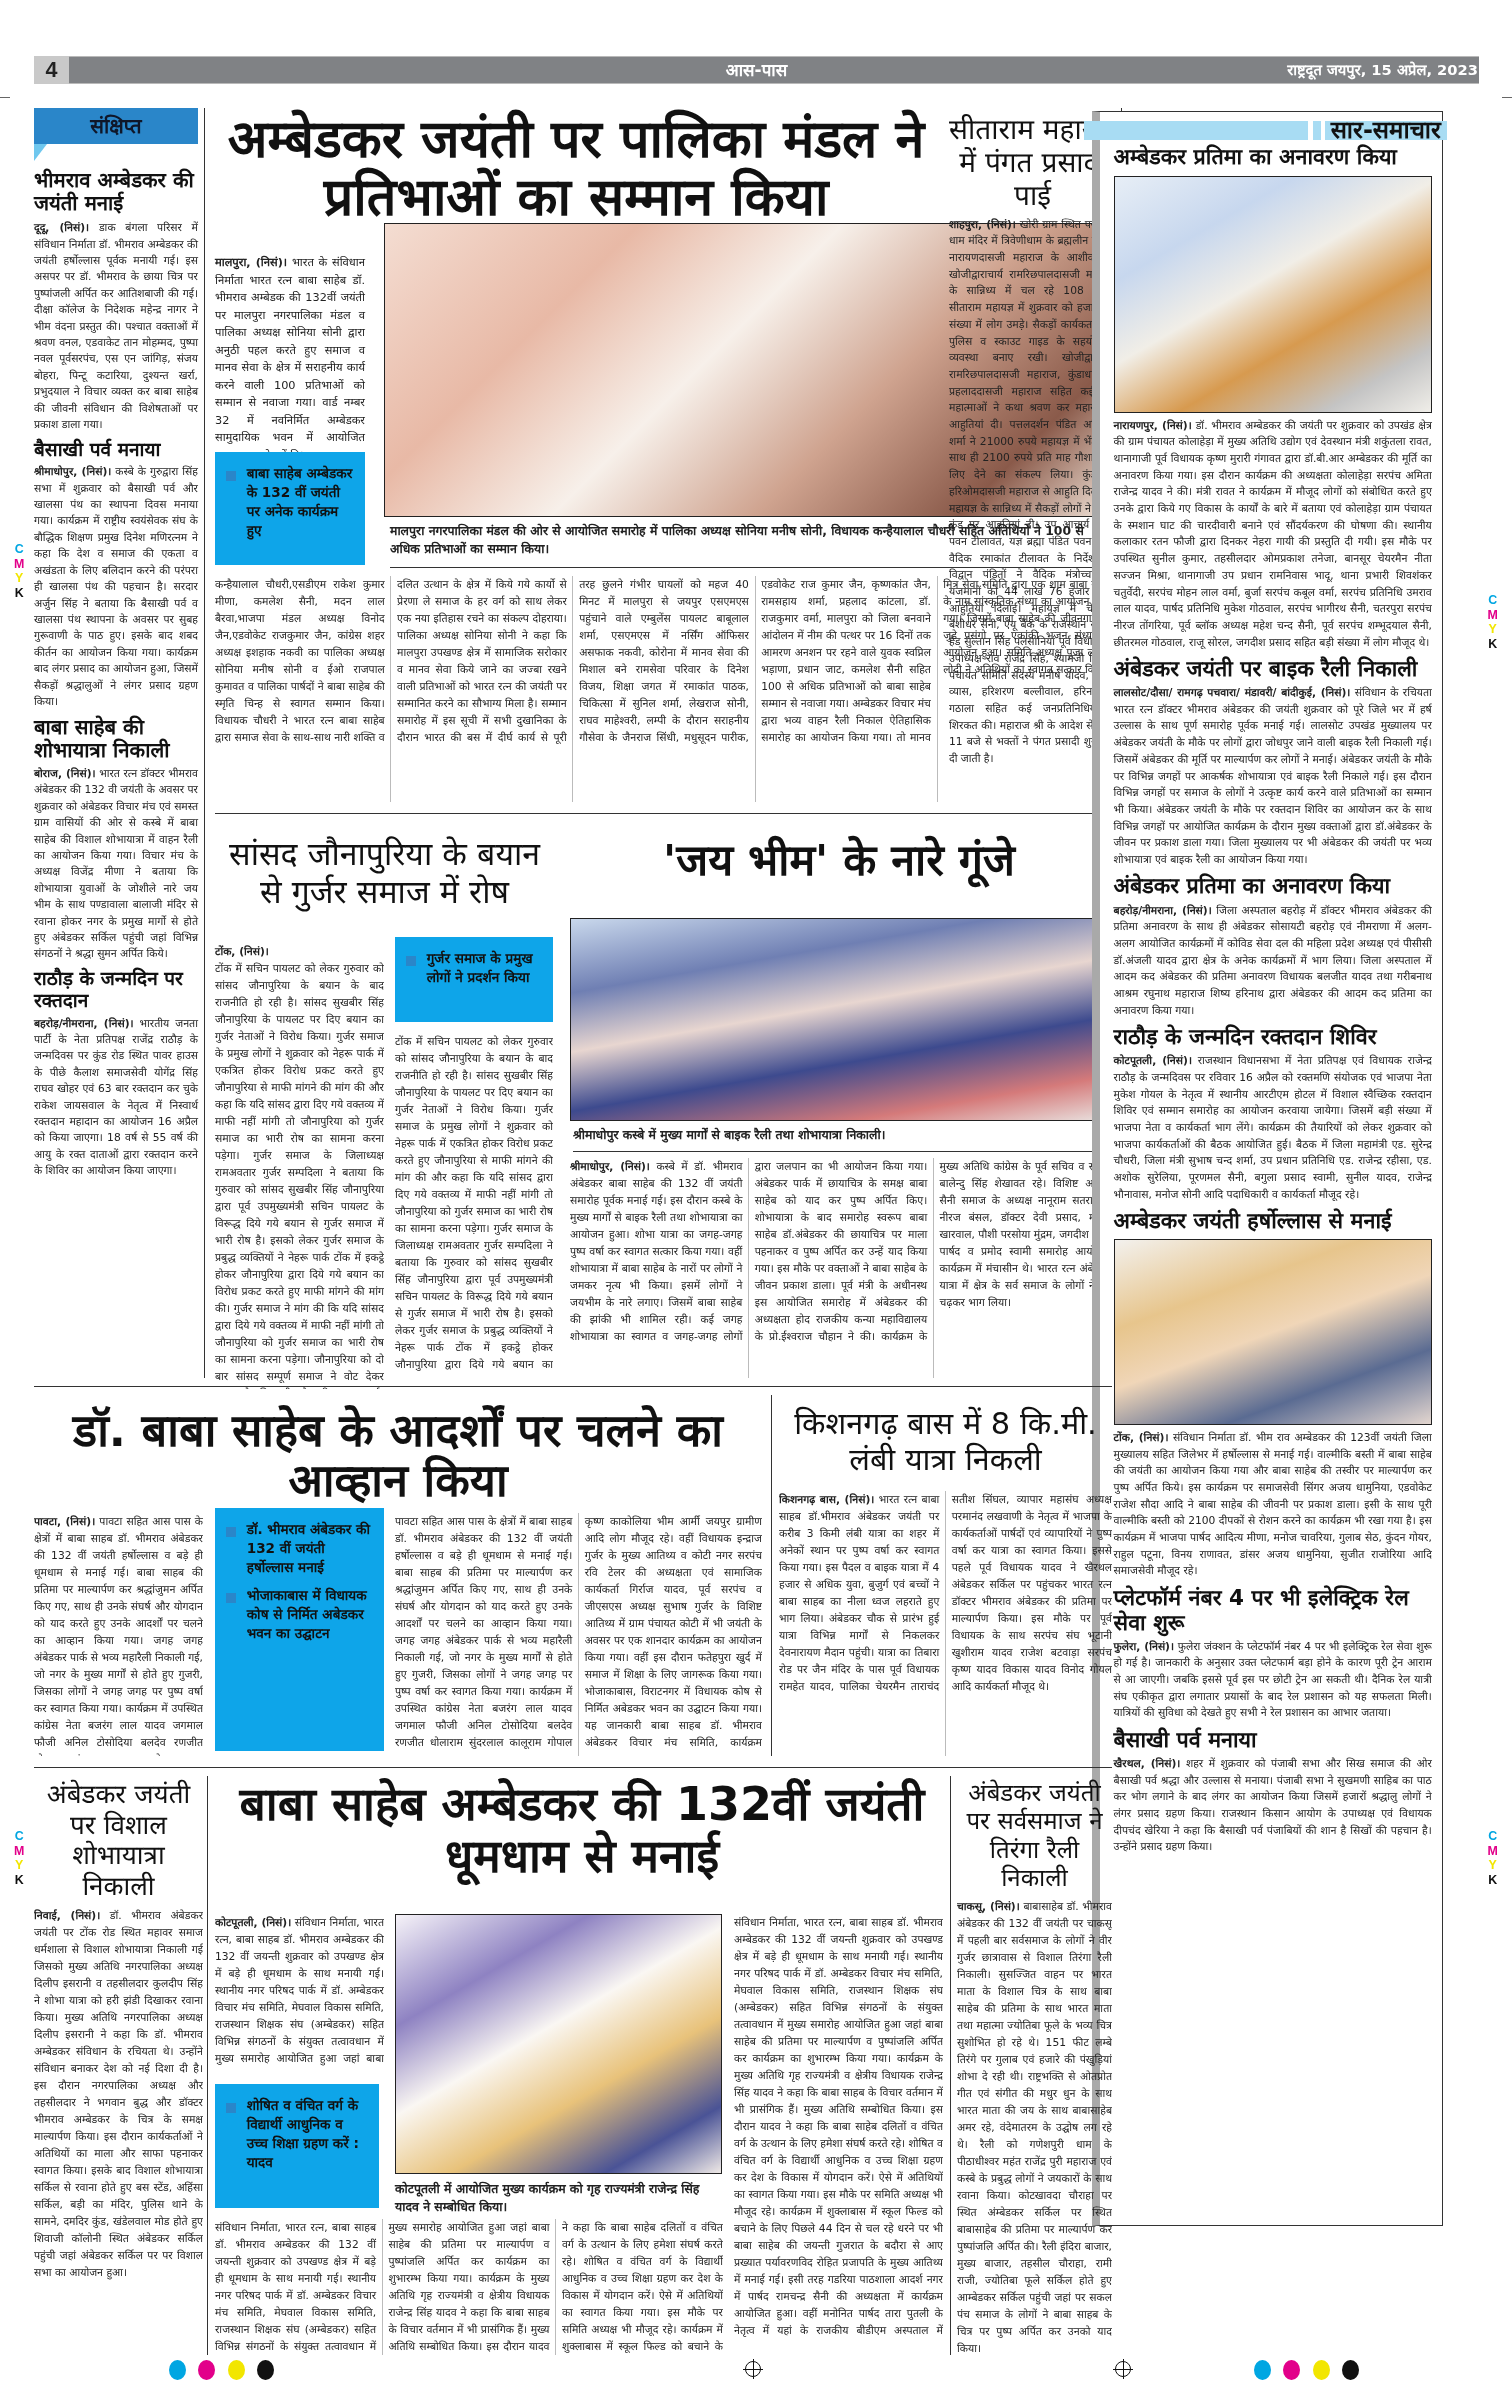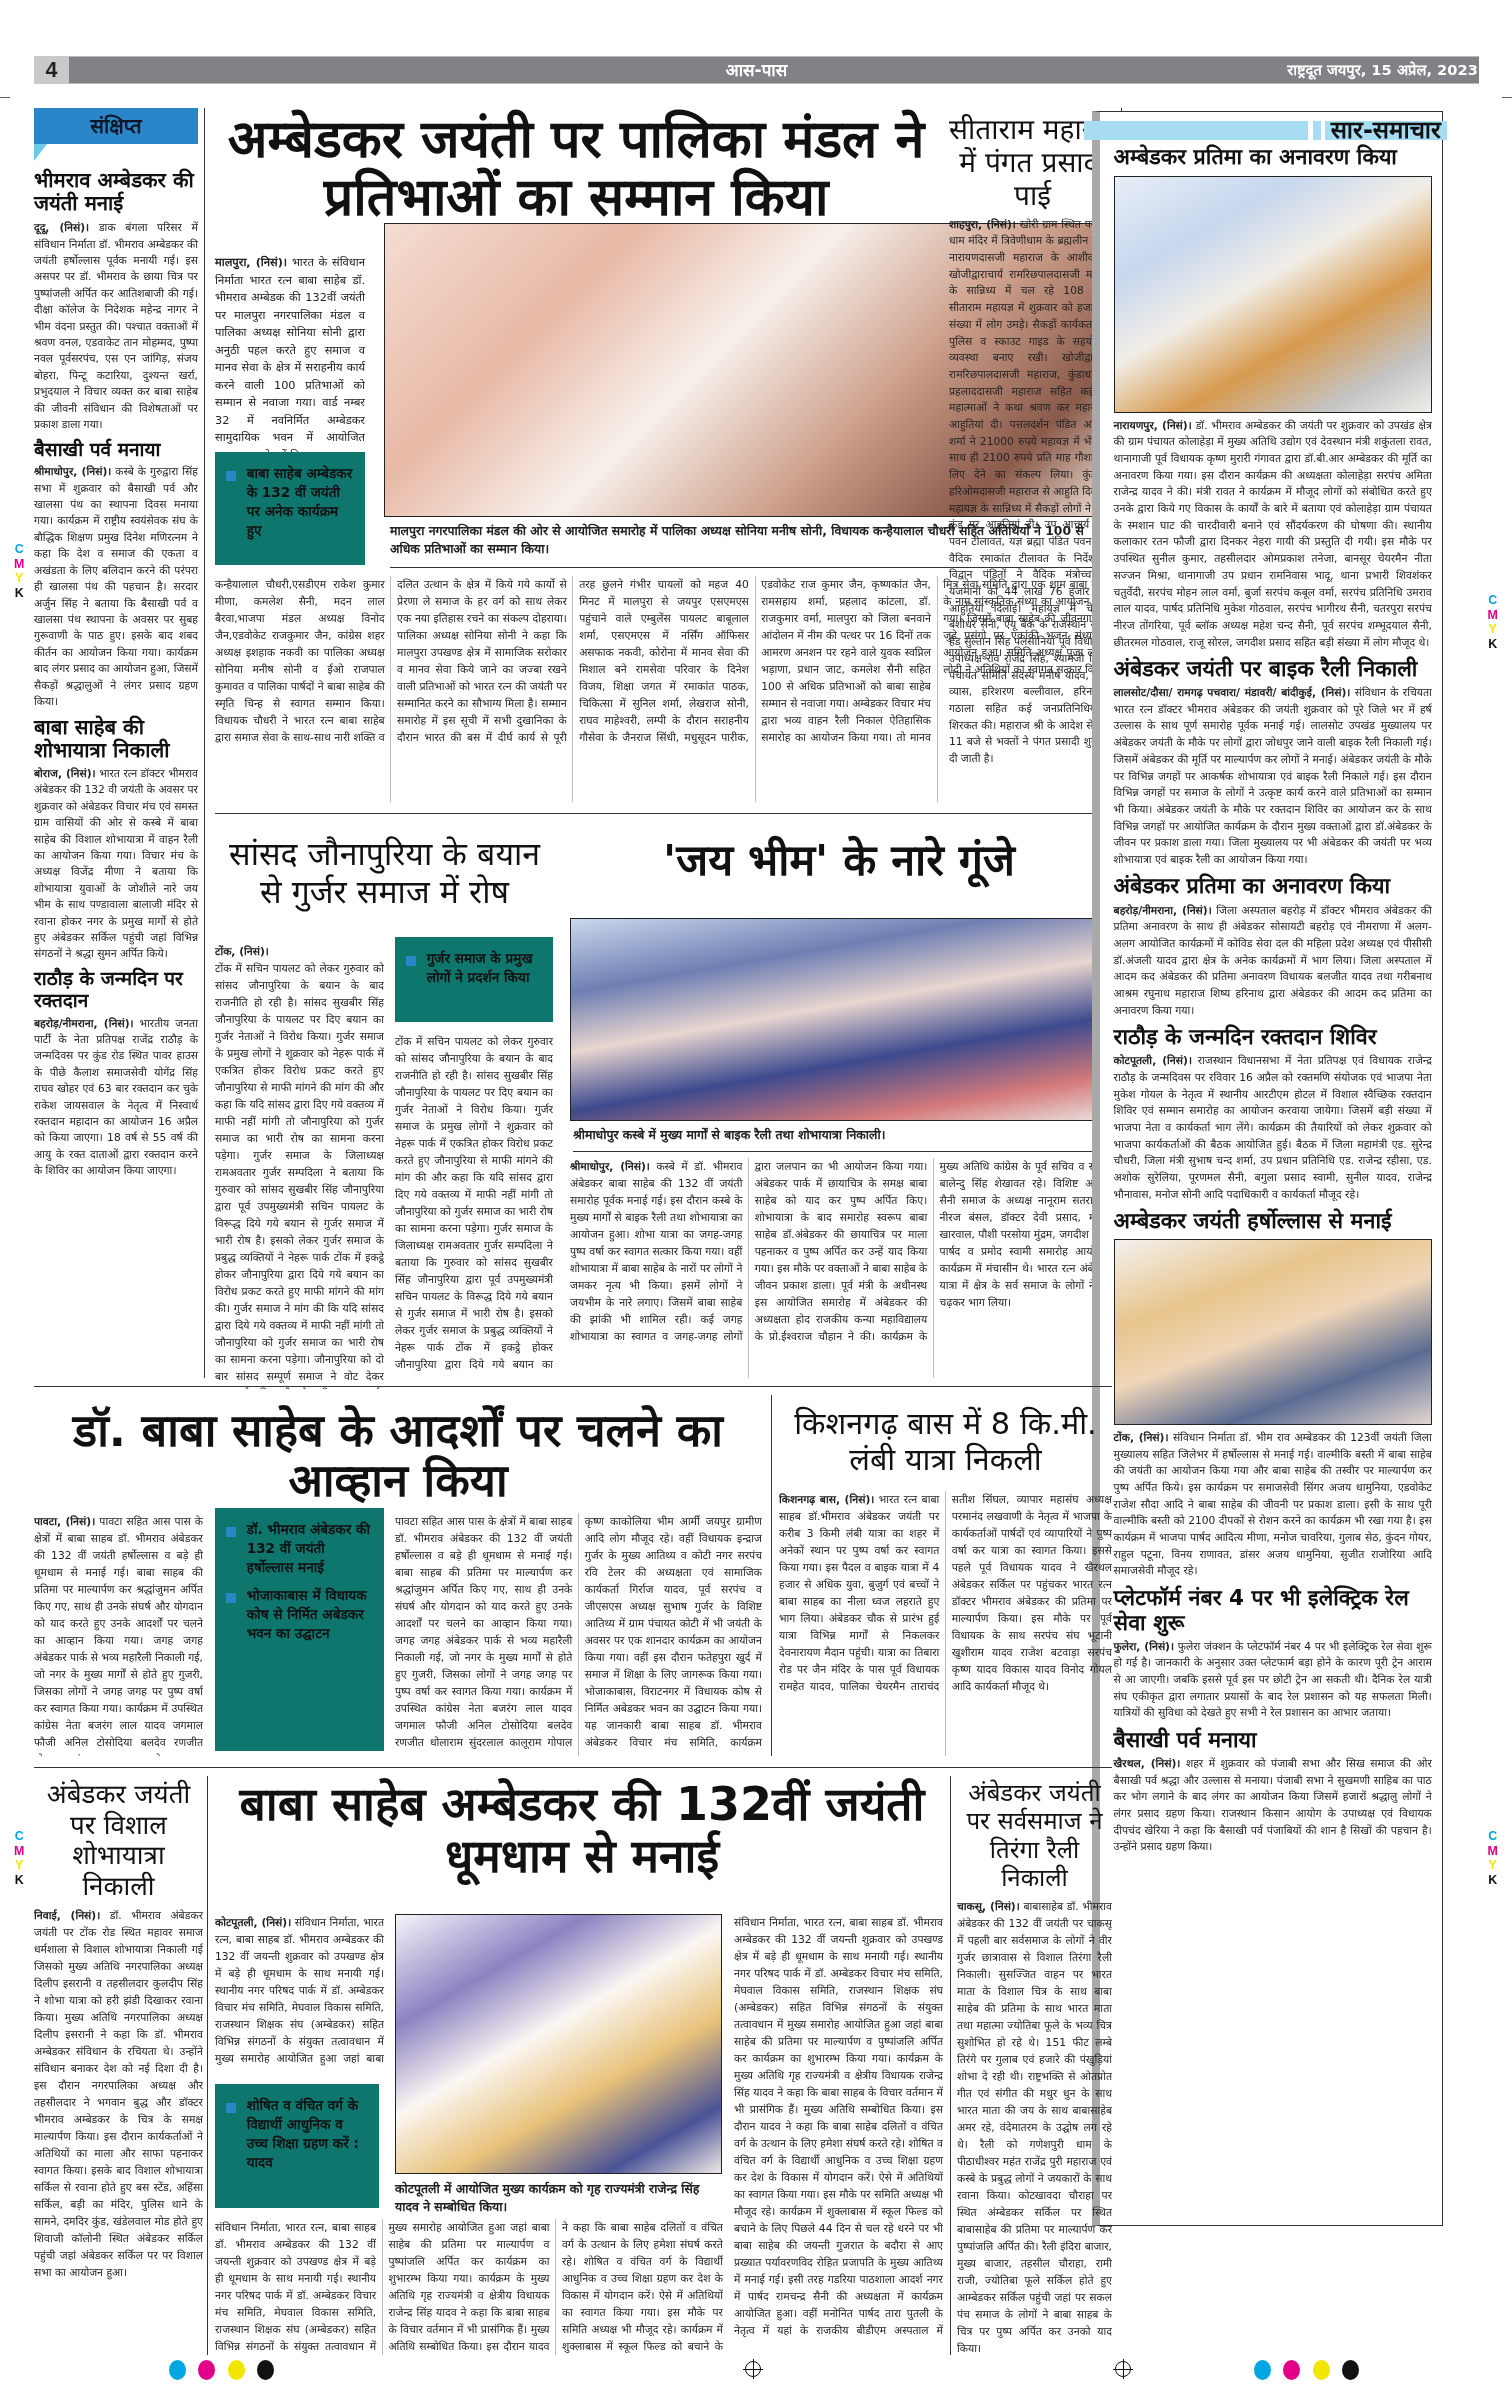--- a/index.html
+++ b/index.html
@@ -19,21 +19,21 @@
 .body{font-family:"DejaVu Sans",sans-serif;font-size:11.3px;line-height:17.5px;color:#222;text-align:justify}
 .body b{font-weight:bold}
 .cols{column-gap:12.4px;column-rule:0.6px solid #bbb}
 .photo{border:1.7px solid #222;overflow:hidden}
 .ph1{background:linear-gradient(135deg,#f4ddd2 0%,#e8b9a6 25%,#f7f0ea 45%,#cfa38f 65%,#8a5a4a 85%,#f2e5da 100%)}
 .ph2{background:linear-gradient(160deg,#f3f1ee 0%,#e7c58c 30%,#f0d6b8 50%,#5a6b92 75%,#e3d6cf 100%)}
 .ph3{background:linear-gradient(170deg,#c9d8ec 0%,#6f7fb3 25%,#e8d6d0 45%,#3d4a8e 65%,#d57a7a 85%,#e9e2e0 100%)}
 .ph4{background:linear-gradient(150deg,#e7eef6 0%,#c7d7ee 25%,#f1eee7 45%,#d79a4f 65%,#c4c4c4 85%,#f0eee9 100%)}
 .ph5{background:linear-gradient(150deg,#f6f3f8 0%,#8e82c2 25%,#faf7f3 45%,#e8c27a 65%,#4a5396 85%,#efe9e6 100%)}
 .caption{font-family:"DejaVu Sans",sans-serif;font-weight:bold;font-size:12.4px;line-height:18px;color:#222}
-.hl-box{background:#0f766e;padding:12.4px 11.3px}
+.hl-box{background:#0ea5e9;padding:12.4px 11.3px}
 .hl-item{display:flex;gap:10.2px;margin-bottom:9px}
 .hl-sq{width:10.2px;height:10.2px;background:#2a86c9;flex:none;margin-top:6.8px}
 .hl-txt{font:bold 13.6px/19px "DejaVu Sans",sans-serif;color:#111}
 .box{border:1.7px solid #333;border-left:8px solid #a9a9a9;background:#fff}
 .cmyk{font:bold 12.4px/14.7px "Liberation Sans",sans-serif;text-align:center;width:11.3px}
 .dot{width:17px;height:20.3px;border-radius:50%}
 .reg{width:16px;height:16px;border:1.1px solid #111;border-radius:50%}
 .reg:before{content:"";position:absolute;left:6.8px;top:-3.4px;width:1.1px;height:20.3px;background:#111}
 .reg:after{content:"";position:absolute;top:6.8px;left:-3.4px;height:1.1px;width:20.3px;background:#111}
 .crop{background:#666}

